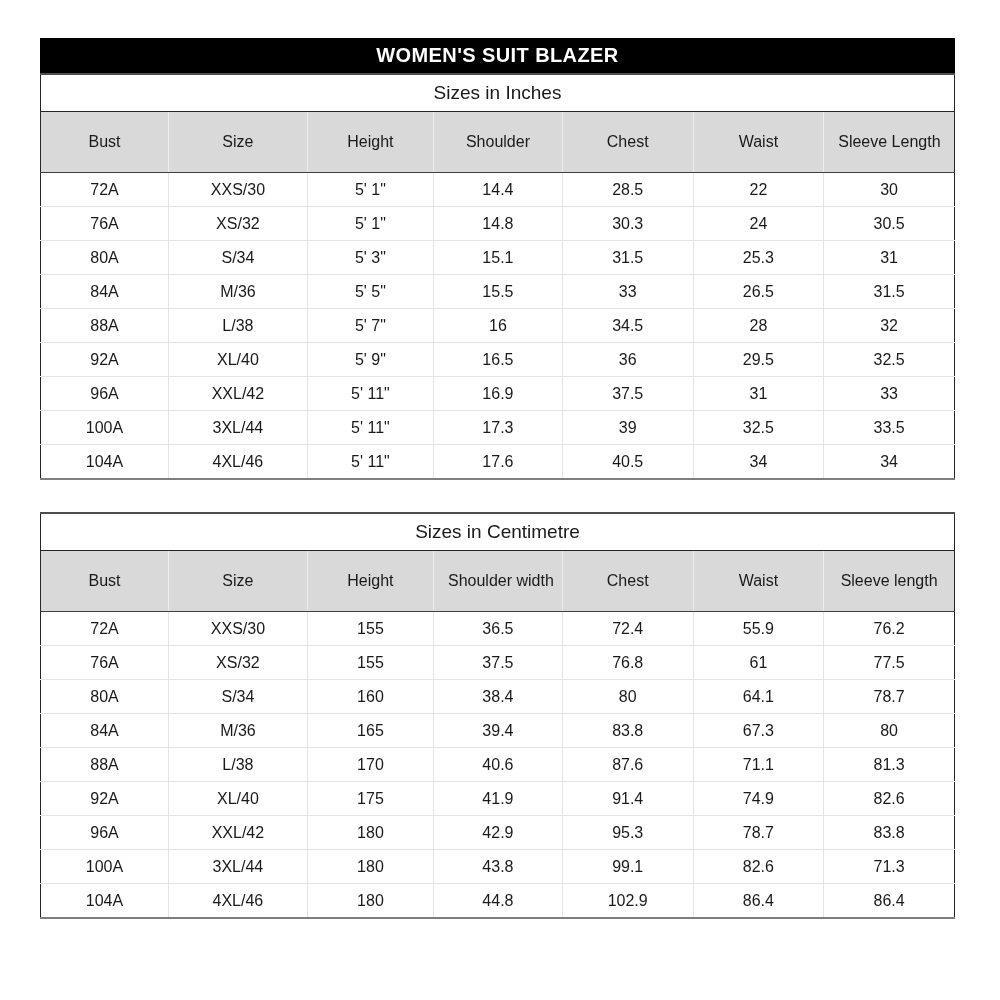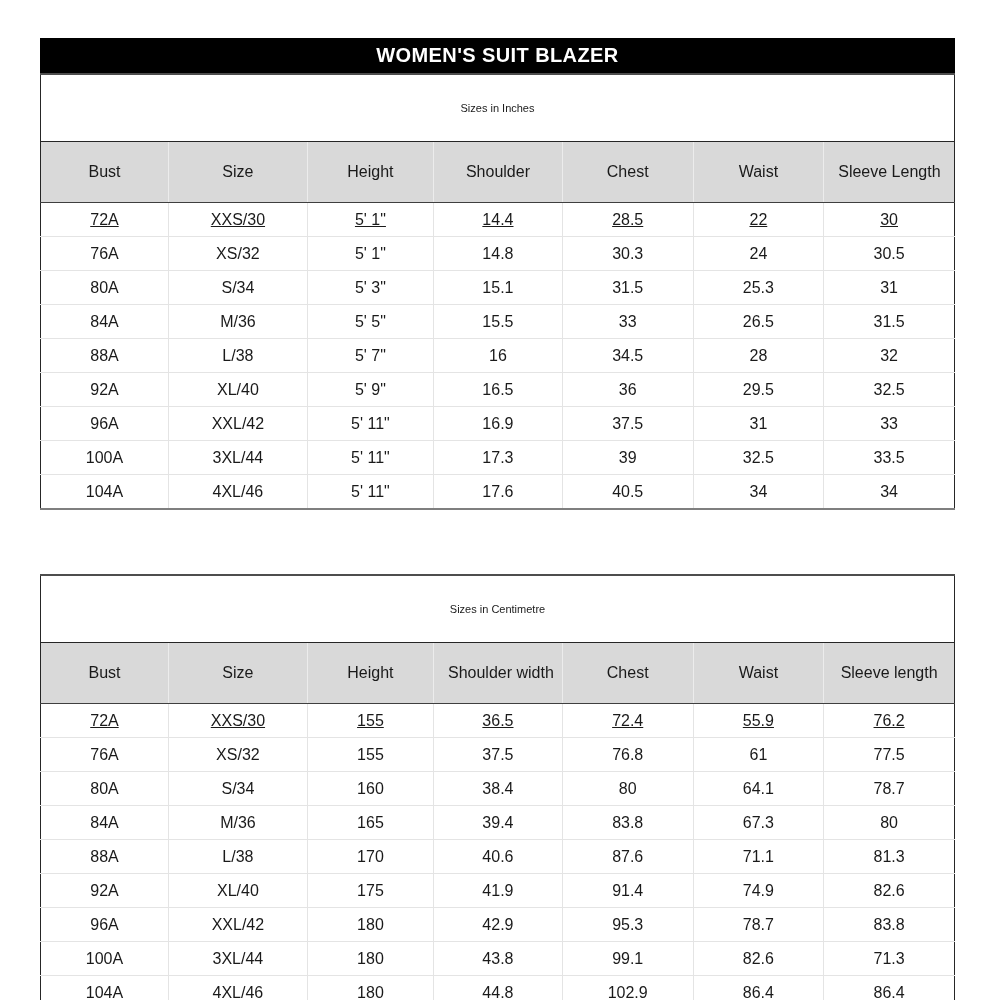--- a/index.html
+++ b/index.html
@@ -34,31 +34,31 @@
     width: 915px;
     border-collapse: collapse;
     table-layout: fixed;
     font-size: 16px;
     border-left: 1px solid #262626;
     border-right: 1px solid #262626;
     border-top: 2px solid #4d4d4d;
     border-bottom: 2px solid #7f7f7f;
   }
   table.size-table + table.size-table {
-    margin-top: 64px;
+    margin-top: 32px;
   }
   tr.title-row th {
     height: 36px;
     background: #ffffff;
     font-weight: normal;
-    font-size: 11px;
+    font-size: 19px;
     text-align: center;
     vertical-align: middle;
     border-bottom: 1px solid #262626;
-    padding: 15px;
+    padding: 0;
   }
   tr.header-row th {
     height: 32px;
     background: #d9d9d9;
     font-weight: normal;
     font-size: 16px;
     text-align: center;
     vertical-align: middle;
     border-left: 1px solid #ececec;
     border-bottom: 1px solid #3f3f3f;
@@ -68,21 +68,21 @@
   }
   tr.header-row th:first-child { border-left: none; }
   tbody td {
     height: 33px;
     text-align: center;
     vertical-align: middle;
     border: 1px solid #e4e4e4;
     padding: 0;
     white-space: nowrap;
   }
-  tbody tr:first-child td { border-top: none; text-decoration: underline; }
+  tbody tr:first-child td { border-top: none; }
   tbody td:first-child { border-left: none; }
   tbody td:last-child { border-right: none; }
   col.c1 { width: 14.0%; }
   col.c2 { width: 15.2%; }
   col.c3 { width: 13.8%; }
   col.c4 { width: 14.1%; }
   col.c5 { width: 14.3%; }
   col.c6 { width: 14.3%; }
   col.c7 { width: 14.3%; }
 </style>

